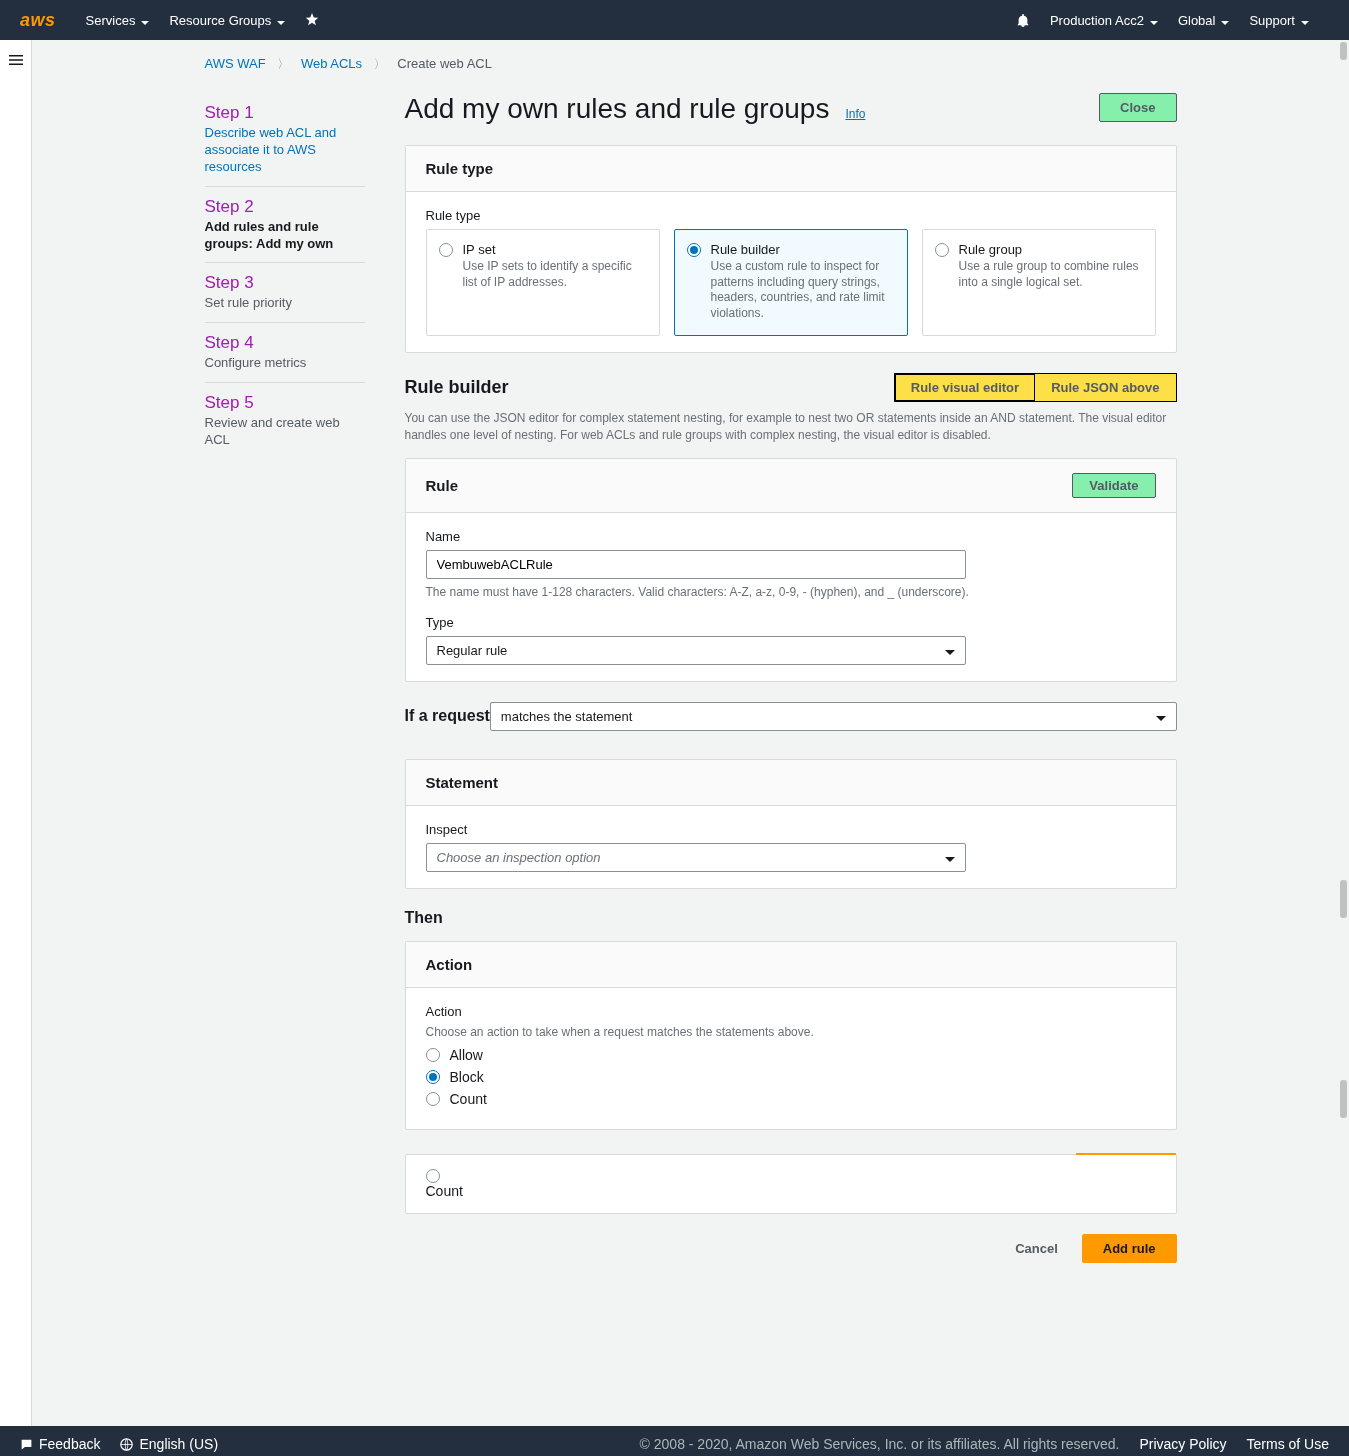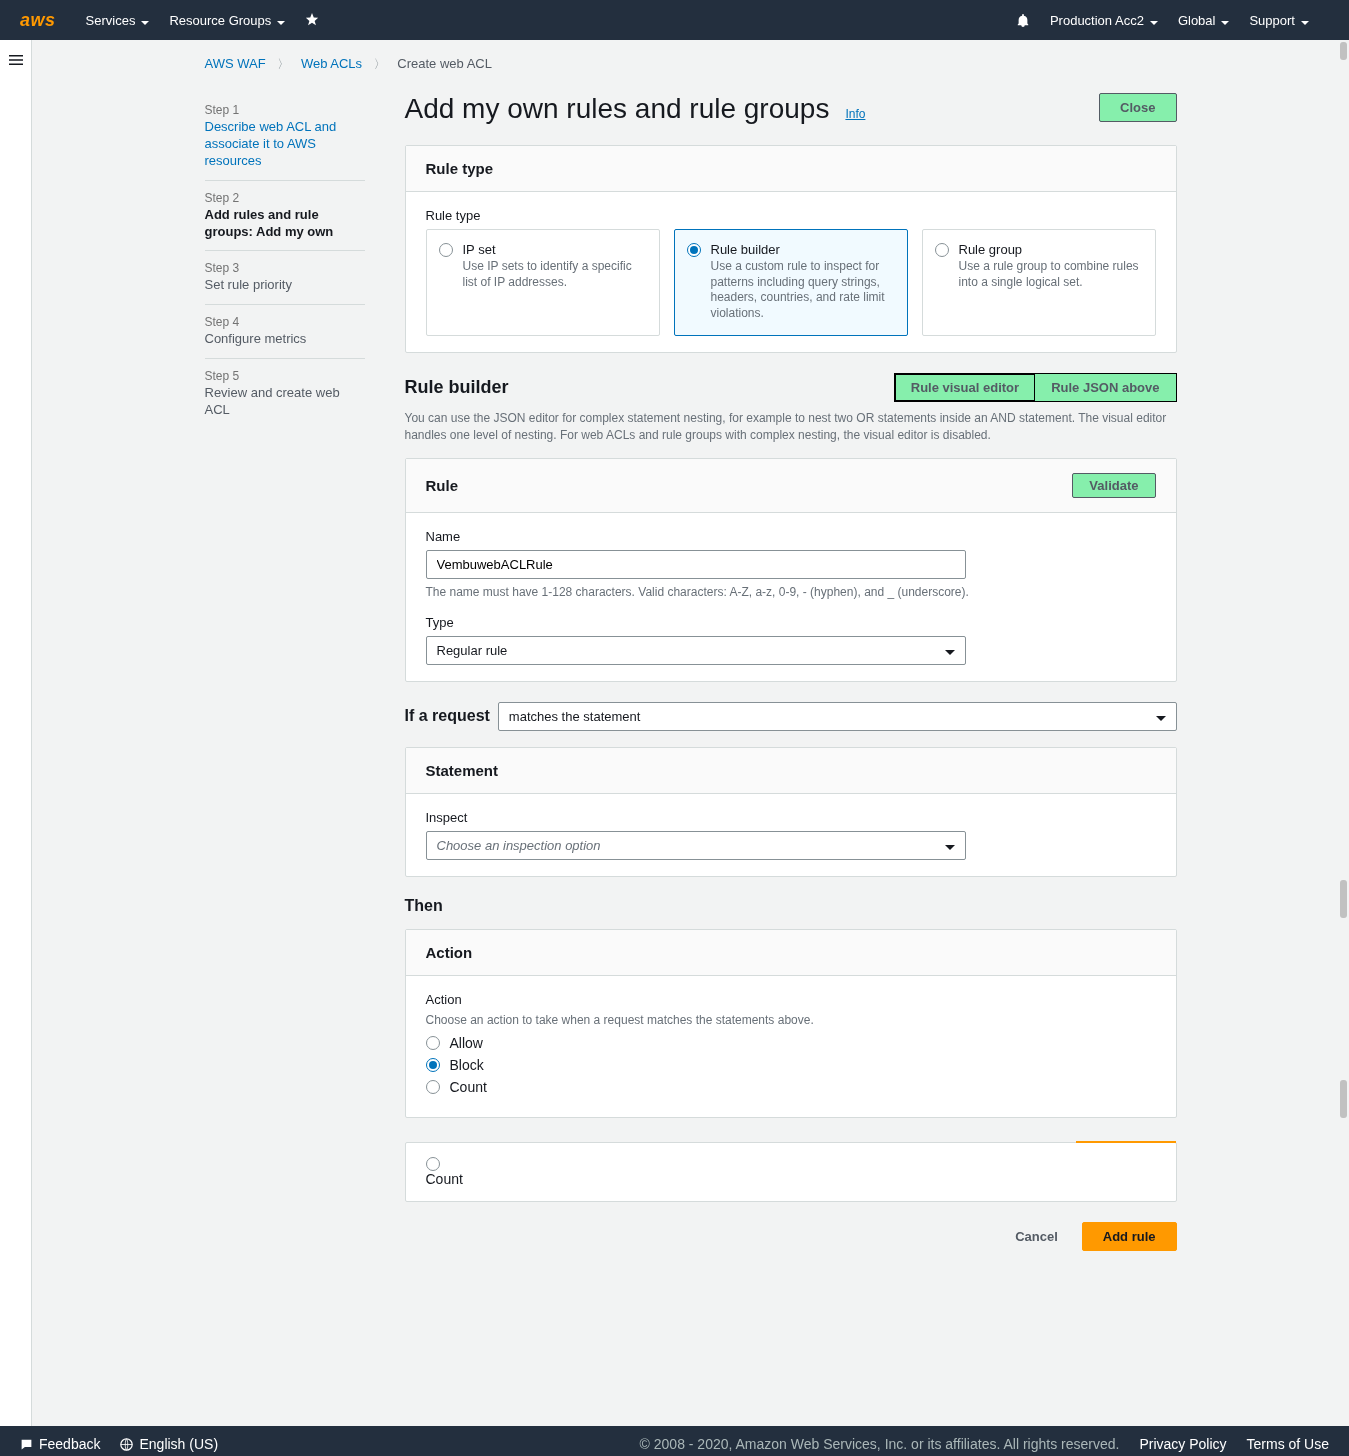--- a/index.html
+++ b/index.html
@@ -29,21 +29,21 @@
 .breadcrumbs a { color: #0073bb; text-decoration: none; }
 .breadcrumbs .sep { color: #879196; margin: 0 8px; font-size:12px; }
 .breadcrumbs .current { color: #545b64; }
 
 .main-grid { display: flex; gap: 40px; }
 
 
 .wizard { width: 160px; flex-shrink: 0; }
 .wizard .step { padding: 10px 0; border-bottom: 1px solid #d5dbdb; }
 .wizard .step:last-child { border-bottom: none; }
-.wizard .step-num { font-size: 12px; color: #737373; margin-bottom: 2px; }
+.wizard .step-num { font-size: 17px; color: #a21caf; margin-bottom: 2px; }
 .wizard .step-title { font-size: 13px; color: #545b64; line-height: 1.3; }
 .wizard .step-title.link { color: #0073bb; }
 .wizard .step-title.active { color: #16191f; font-weight: 700; }
 
 
 .form-col { flex: 1; min-width: 0; }
 .page-head { display: flex; align-items: flex-start; justify-content: space-between; margin-bottom: 20px; gap: 48px; }
 .page-head h1 { font-size: 28px; font-weight: 400; color: #16191f; display: flex; align-items: baseline; gap: 16px;}
 .info-link { font-size: 12px; color: #0073bb; font-weight: 400; }
 .btn { border: 1px solid #545b64; background: #86efac; padding: 6px 20px; font-size: 13px; font-weight: 700; color: #545b64; cursor: pointer; border-radius: 2px; }
@@ -61,32 +61,32 @@
 .tile.selected { border: 1px solid #0073bb; background: #f1faff; }
 .tile .radio { position: absolute; left: 12px; top: 13px; width: 14px; height: 14px; border: 1px solid #879196; border-radius: 50%; background:#fff;}
 .tile.selected .radio { border-color: #0073bb; }
 .tile.selected .radio::after { content:""; position:absolute; inset:2px; border-radius:50%; background:#0073bb; }
 .tile .tile-title { font-size: 13px; color: #16191f; margin-bottom: 2px; }
 .tile .tile-desc { color: #687078; line-height: 1.3; }
 
 .section-head { display:flex; justify-content:space-between; align-items:center; margin-bottom: 8px; }
 .section-head h2 { font-size: 18px; font-weight: 700; }
 .seg { display:flex; }
-.seg button { border:1px solid #000000; background:#86efac; padding: 6px 16px; font-size:13px; font-weight:700; color:#545b64; cursor:pointer;}
+.seg button { border:1px solid #000000; background:#fde047; padding: 6px 16px; font-size:13px; font-weight:700; color:#545b64; cursor:pointer;}
 .seg button:first-child { border-right:none;}
 .seg button.active { border-width:2px; padding:5px 15px;}
 .section-desc { font-size:12px; color:#687078; margin-bottom: 14px; line-height:1.4;}
 
 input[type=text], .select { width:100%; max-width: 540px; border:1px solid #879196; padding: 6px 10px; font-size:13px; border-radius:2px; background:#fff;}
 .select { display:flex; justify-content:space-between; align-items:center; cursor:pointer;}
 .select.full { max-width:none;}
 .select .sel-caret::after { content:""; border-left:5px solid transparent; border-right:5px solid transparent; border-top:5px solid #16191f; display:inline-block;}
 .select.placeholder { color:#687078; font-style:italic; }
 
-.inline-row { display:flex; align-items:center; gap:8px; margin-bottom:16px;}
+.inline-row { display:flex; align-items:center; gap:0; margin-bottom:28px;}
 .inline-row h3 { font-size:16px; font-weight:700; white-space:nowrap;}
 
 .radio-list .radio-opt { display:flex; align-items:center; gap:10px; margin:6px 0; cursor:pointer;}
 .radio-opt .r { width:14px; height:14px; border:1px solid #879196; border-radius:50%; position:relative;}
 .radio-opt.sel .r { border-color:#0073bb; }
 .radio-opt.sel .r::after { content:""; position:absolute; inset:2px; border-radius:50%; background:#0073bb;}
 
 .form-actions { display:flex; justify-content:flex-end; gap:12px; margin-top: 20px; align-items:center;}
 .link-btn { background:none; border:none; color:#545b64; font-weight:700; font-size:13px; cursor:pointer; padding:6px 12px;}
 

